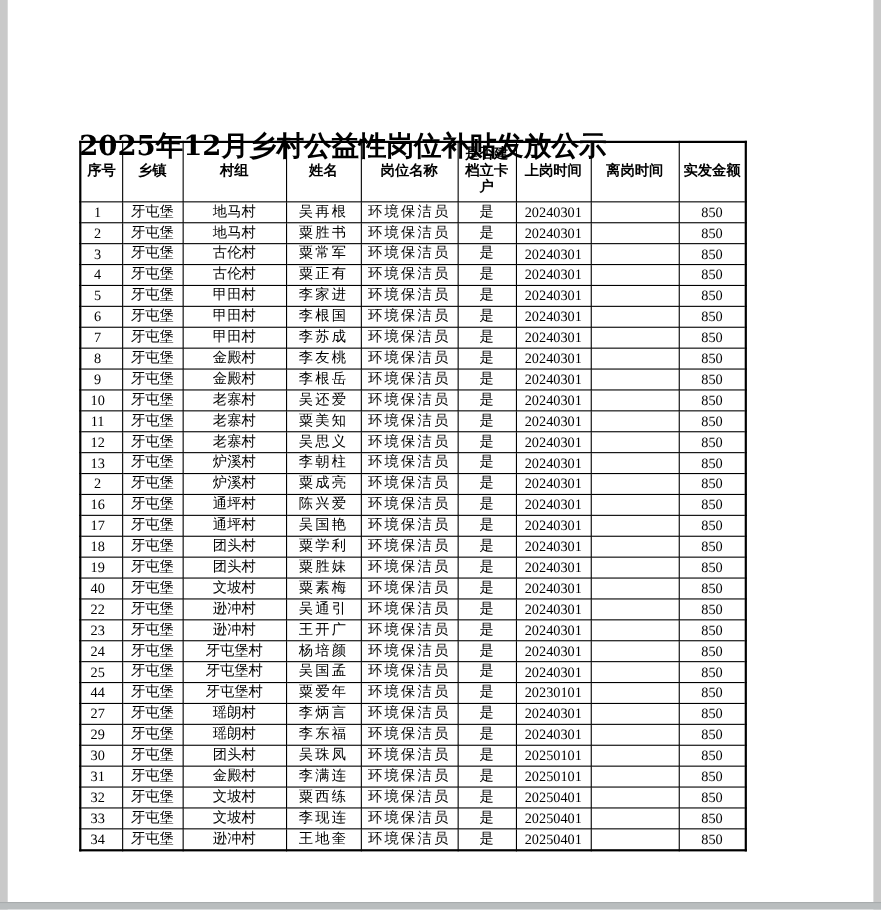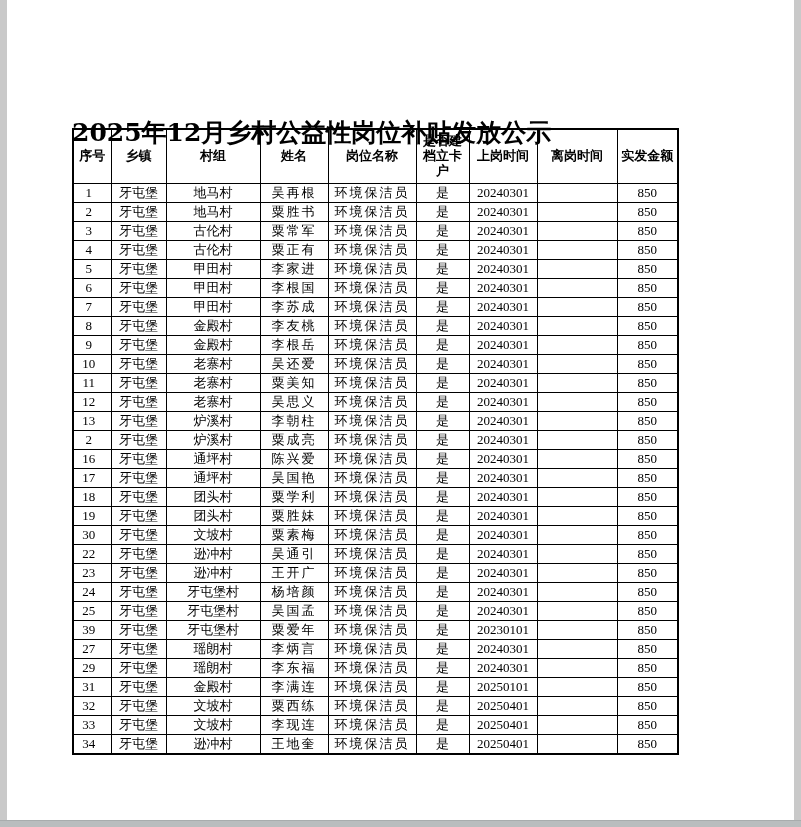--- a/index.html
+++ b/index.html
@@ -297,21 +297,21 @@
           <td class="col-township">牙屯堡</td>
           <td class="col-village">团头村</td>
           <td class="col-name">粟胜妹</td>
           <td class="col-position">环境保洁员</td>
           <td class="col-poverty">是</td>
           <td class="col-start">20240301</td>
           <td class="col-end"></td>
           <td class="col-amount">850</td>
         </tr>
         <tr>
-          <td class="col-no">30</td>
+          <td class="col-no">40</td>
           <td class="col-township">牙屯堡</td>
           <td class="col-village">文坡村</td>
           <td class="col-name">粟素梅</td>
           <td class="col-position">环境保洁员</td>
           <td class="col-poverty">是</td>
           <td class="col-start">20240301</td>
           <td class="col-end"></td>
           <td class="col-amount">850</td>
         </tr>
         <tr>
@@ -352,21 +352,21 @@
           <td class="col-township">牙屯堡</td>
           <td class="col-village">牙屯堡村</td>
           <td class="col-name">吴国孟</td>
           <td class="col-position">环境保洁员</td>
           <td class="col-poverty">是</td>
           <td class="col-start">20240301</td>
           <td class="col-end"></td>
           <td class="col-amount">850</td>
         </tr>
         <tr>
-          <td class="col-no">39</td>
+          <td class="col-no">44</td>
           <td class="col-township">牙屯堡</td>
           <td class="col-village">牙屯堡村</td>
           <td class="col-name">粟爱年</td>
           <td class="col-position">环境保洁员</td>
           <td class="col-poverty">是</td>
           <td class="col-start">20230101</td>
           <td class="col-end"></td>
           <td class="col-amount">850</td>
         </tr>
         <tr>
@@ -381,20 +381,31 @@
           <td class="col-amount">850</td>
         </tr>
         <tr>
           <td class="col-no">29</td>
           <td class="col-township">牙屯堡</td>
           <td class="col-village">瑶朗村</td>
           <td class="col-name">李东福</td>
           <td class="col-position">环境保洁员</td>
           <td class="col-poverty">是</td>
           <td class="col-start">20240301</td>
+          <td class="col-end"></td>
+          <td class="col-amount">850</td>
+        </tr>
+        <tr>
+          <td class="col-no">30</td>
+          <td class="col-township">牙屯堡</td>
+          <td class="col-village">团头村</td>
+          <td class="col-name">吴珠凤</td>
+          <td class="col-position">环境保洁员</td>
+          <td class="col-poverty">是</td>
+          <td class="col-start">20250101</td>
           <td class="col-end"></td>
           <td class="col-amount">850</td>
         </tr>
         <tr>
           <td class="col-no">31</td>
           <td class="col-township">牙屯堡</td>
           <td class="col-village">金殿村</td>
           <td class="col-name">李满连</td>
           <td class="col-position">环境保洁员</td>
           <td class="col-poverty">是</td>

